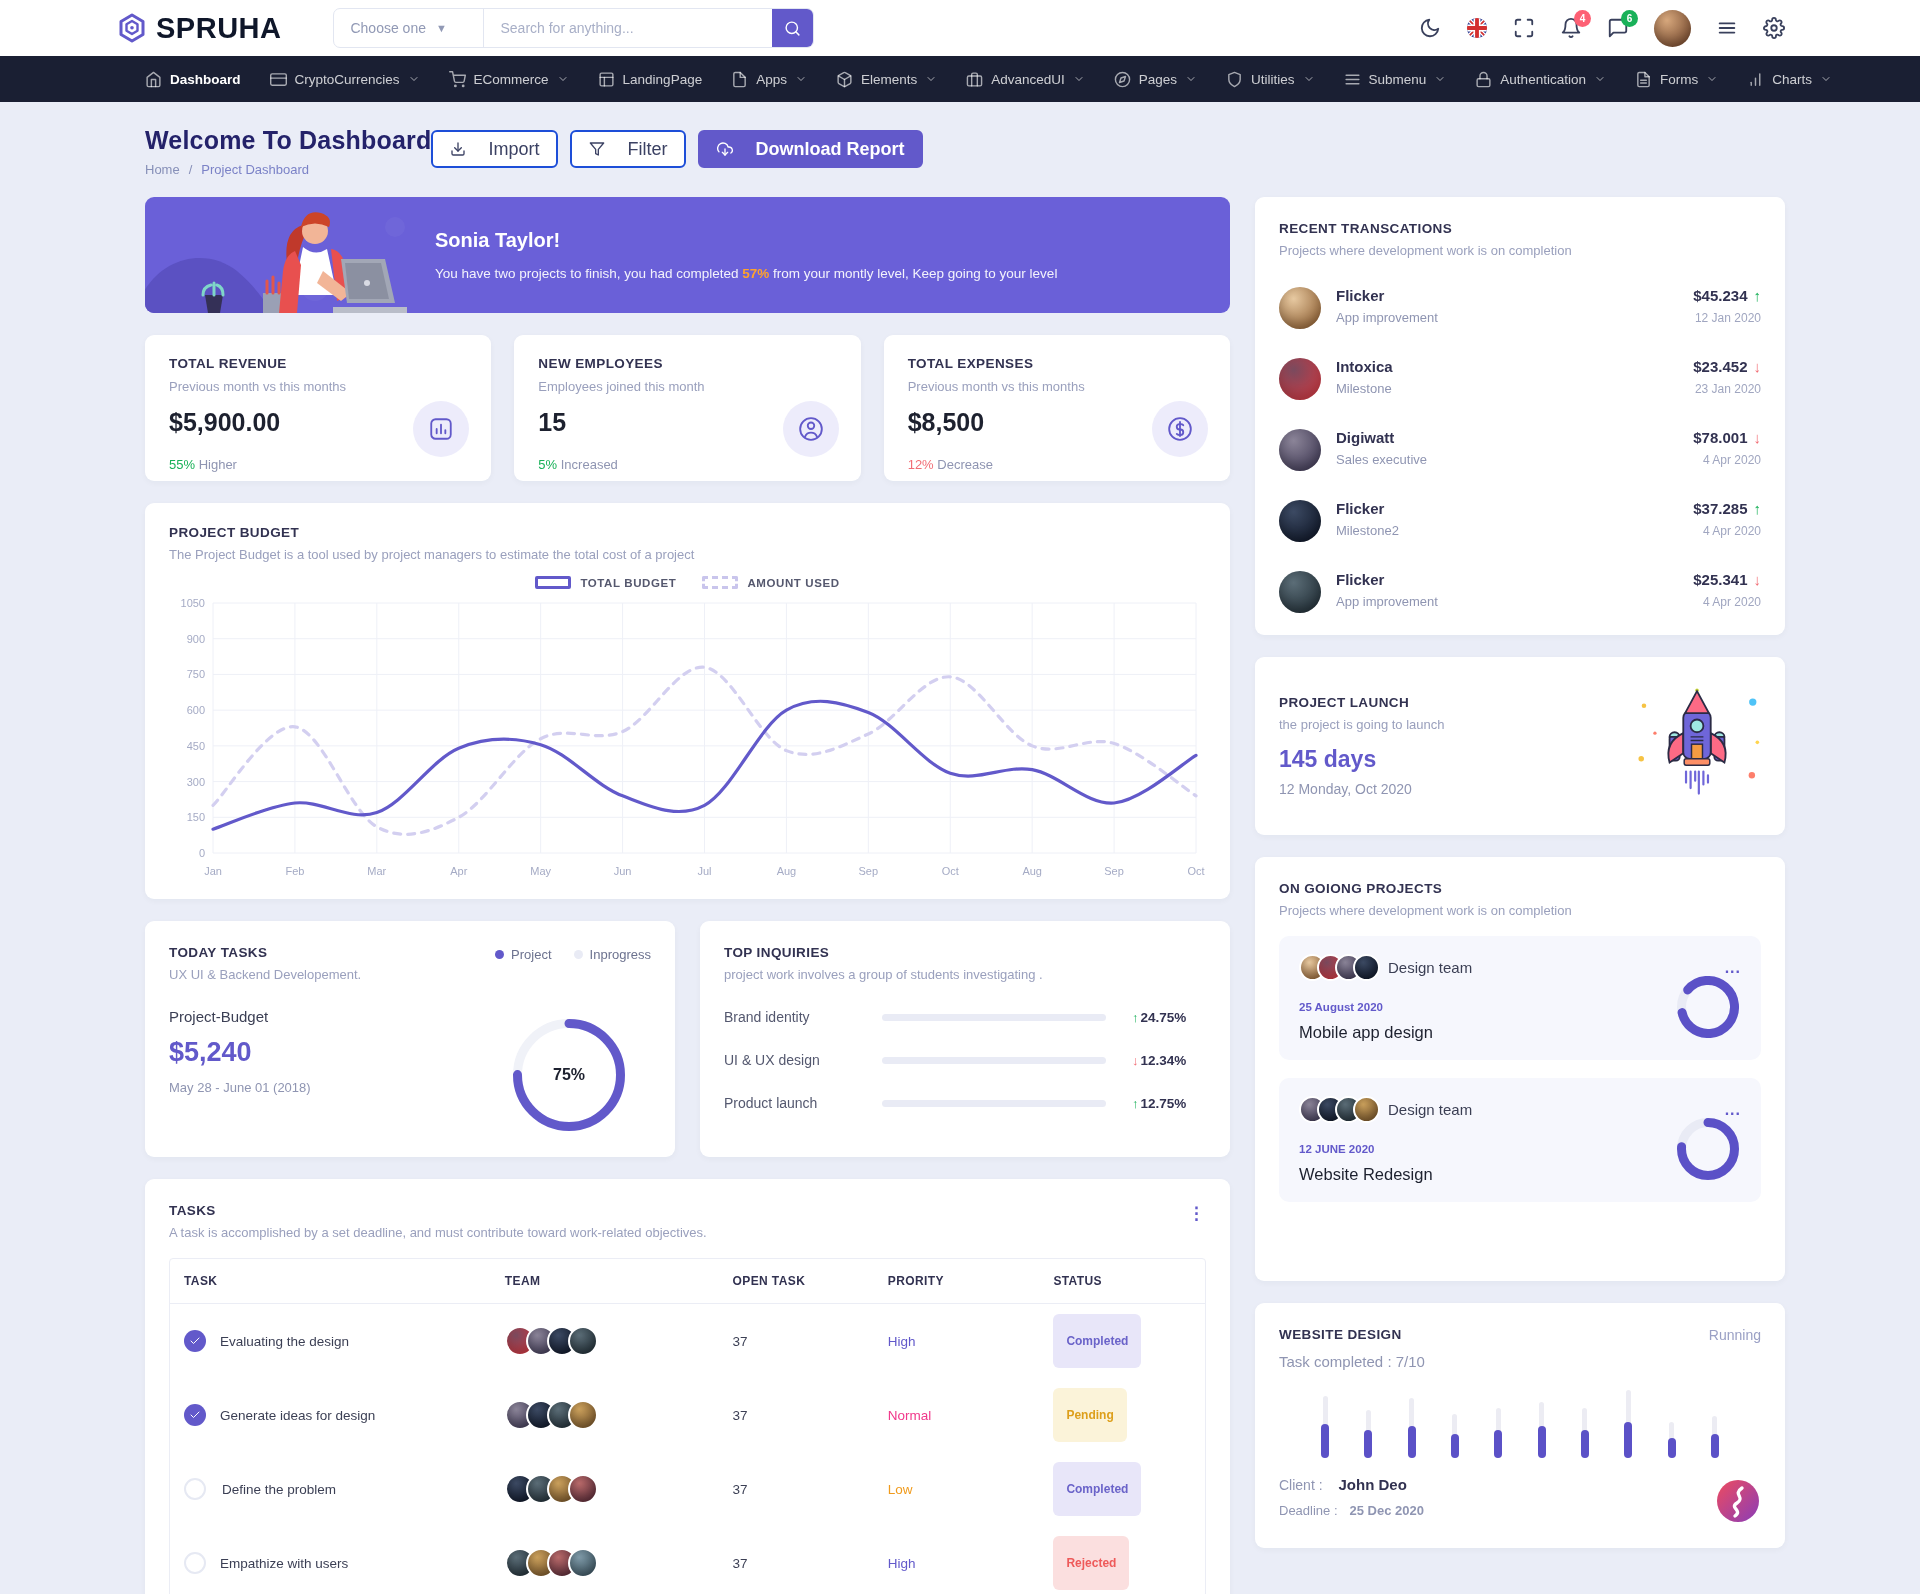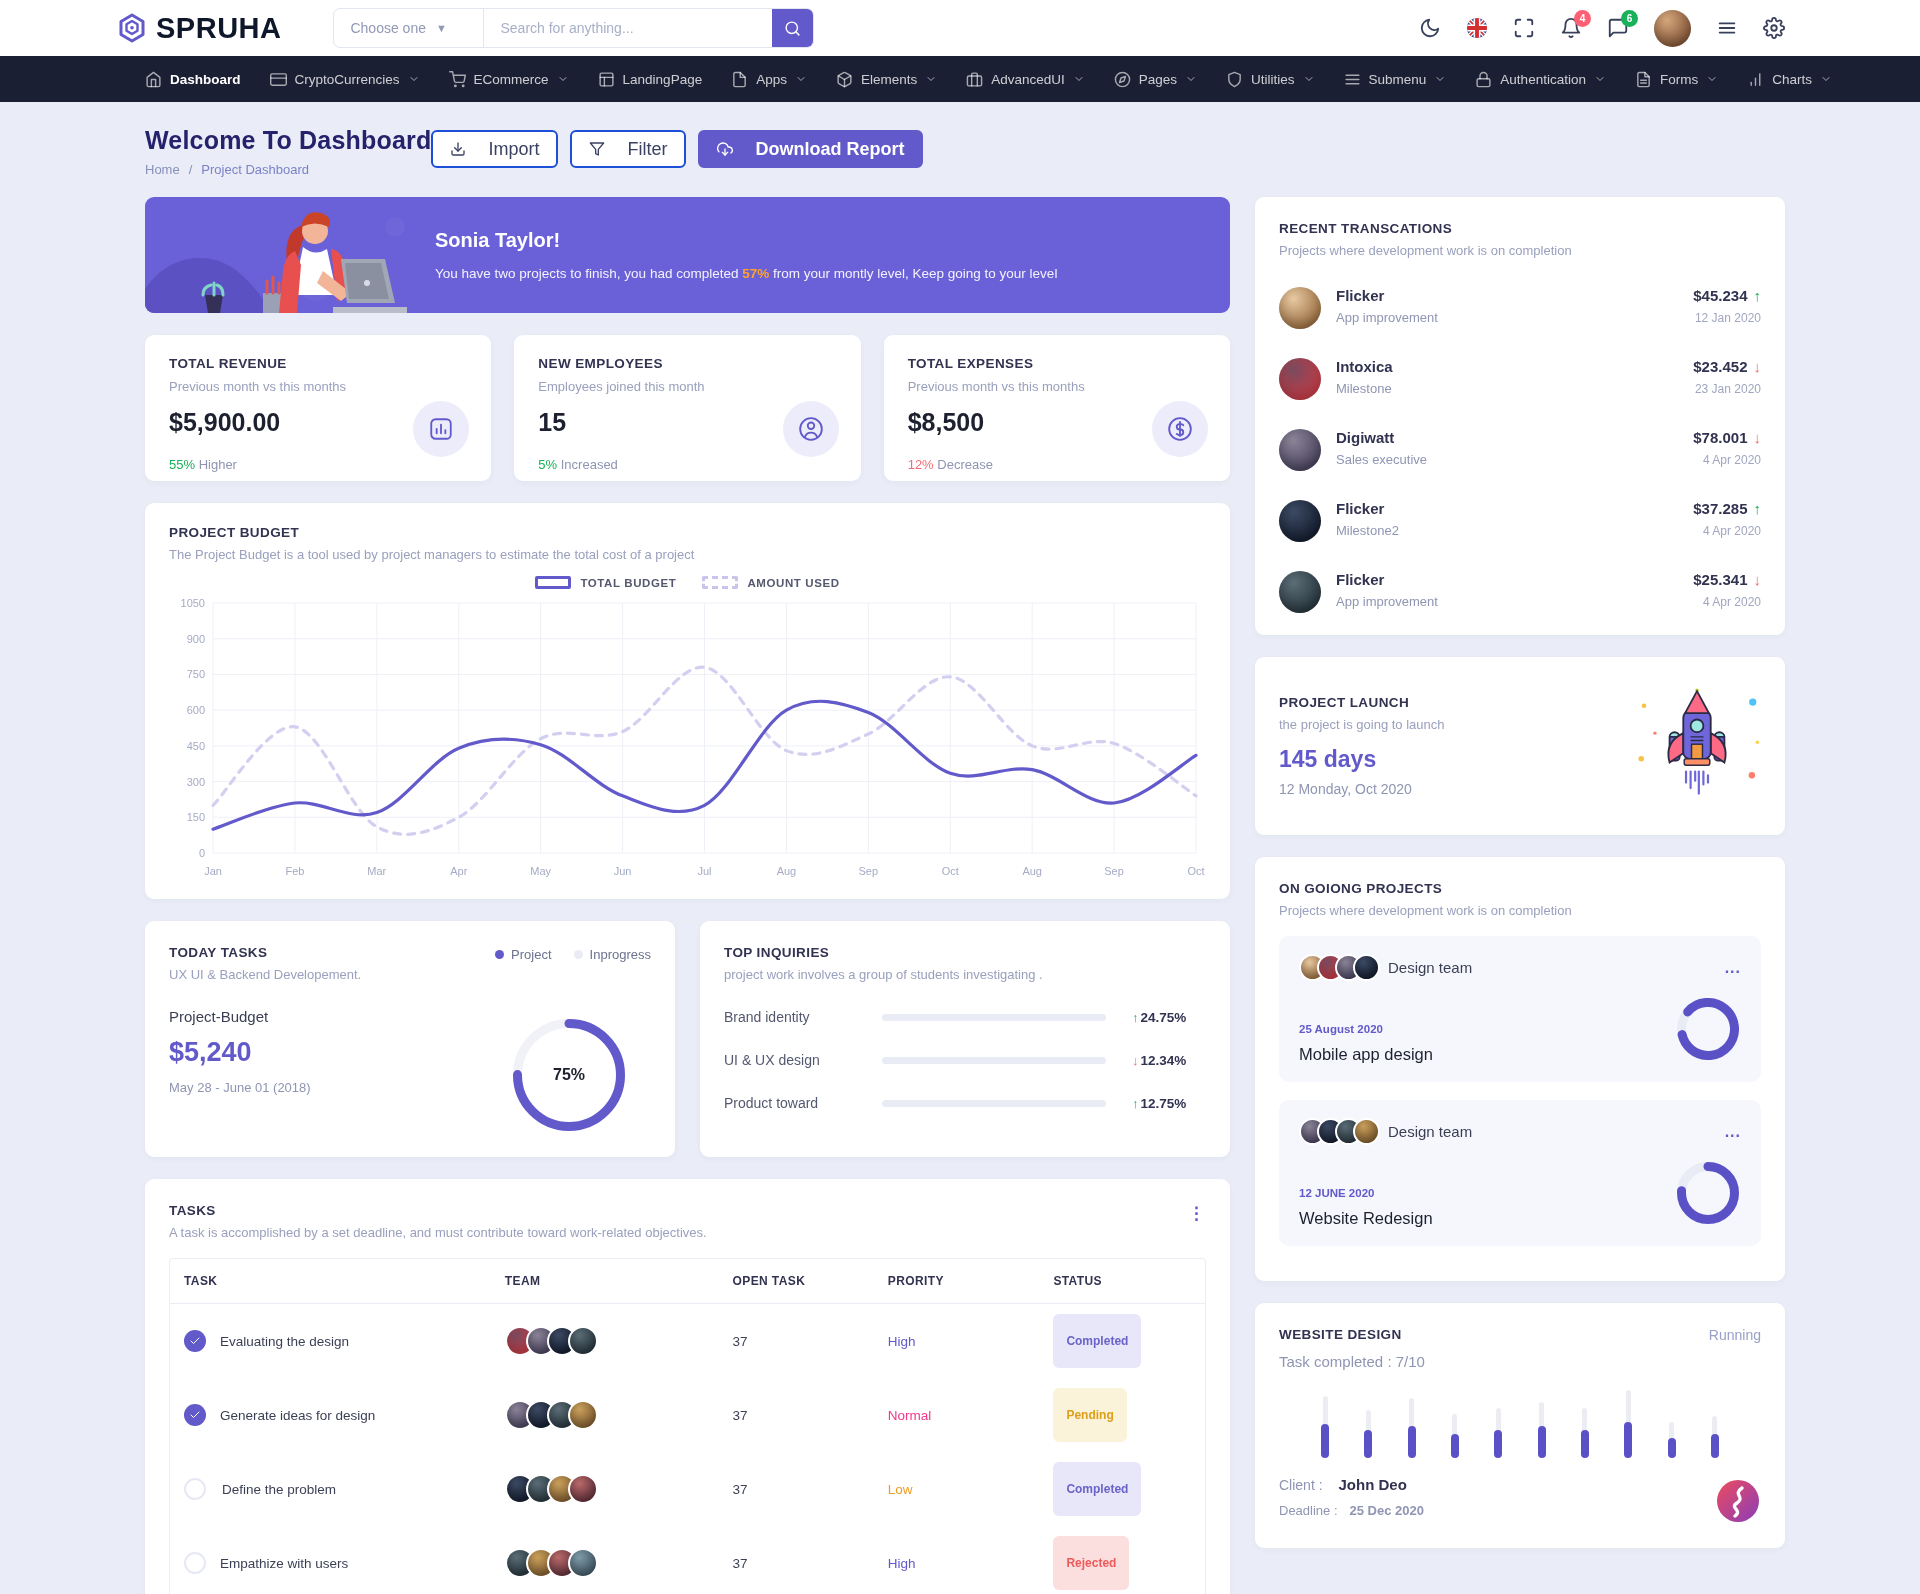--- a/index.html
+++ b/index.html
@@ -131,21 +131,21 @@
   .launch-days{font-size:23px;font-weight:700;color:#6259ca;margin-top:14px}
   .launch-date{font-size:14px;color:#8f95b2;margin-top:8px}
 
   .ongoing{padding:24px;height:424px}
   .proj{background:#f6f7fd;border-radius:10px;padding:18px 20px;margin-top:18px;position:relative}
   .proj-head{display:flex;align-items:center}
   .proj-head .avatar{width:27px;height:27px;border:2px solid #fff}
   .proj-head .avatar+.avatar{margin-left:-9px}
   .proj-team{font-size:15px;color:#3b3f54;margin-left:8px}
   .proj-dots{margin-left:auto;color:#6259ca;font-weight:700;letter-spacing:1px;cursor:pointer}
-  .proj-date{font-size:11.5px;font-weight:700;color:#6259ca;margin-top:42px}
+  .proj-date{font-size:11.5px;font-weight:700;color:#6259ca;margin-top:20px}
   .proj-name{font-size:16.5px;color:#1d212f;margin-top:10px}
   .proj-donut{position:absolute;right:22px;bottom:22px}
 
   .website{padding:24px;height:245px;position:relative}
   .ws-head{display:flex;justify-content:space-between}
   .ws-running{font-size:14px;color:#9aa0c5}
   .ws-sub{font-size:15px;color:#8f95b2;margin-top:10px}
   .bars{display:flex;align-items:flex-end;justify-content:space-between;padding:0 42px;height:72px;margin-top:16px}
   .barwrap{position:relative;width:8px}
   .bartrack{position:absolute;left:1.5px;top:0;bottom:0;width:5px;border-radius:3px;background:#ececf3}
@@ -596,21 +596,21 @@
    <span class="lbl">Brand identity</span>
    <span class="track"><span class="fill" style="width:80%"></span></span>
    <span class="inqpct"><span class="arr up">↑</span>24.75%</span>
   </div>
               <div class="inqrow">
    <span class="lbl">UI &amp; UX design</span>
    <span class="track"><span class="fill" style="width:70%"></span></span>
    <span class="inqpct"><span class="arr down">↓</span>12.34%</span>
   </div>
               <div class="inqrow">
-   <span class="lbl">Product toward</span>
+   <span class="lbl">Product launch</span>
    <span class="track"><span class="fill" style="width:40%"></span></span>
    <span class="inqpct"><span class="arr up">↑</span>12.75%</span>
   </div>
             </div>
         </div>
       </div>
 
       <div class="card tasks">
         <div class="cardtitle">TASKS</div>
         <div class="dots-v">⋮</div>

